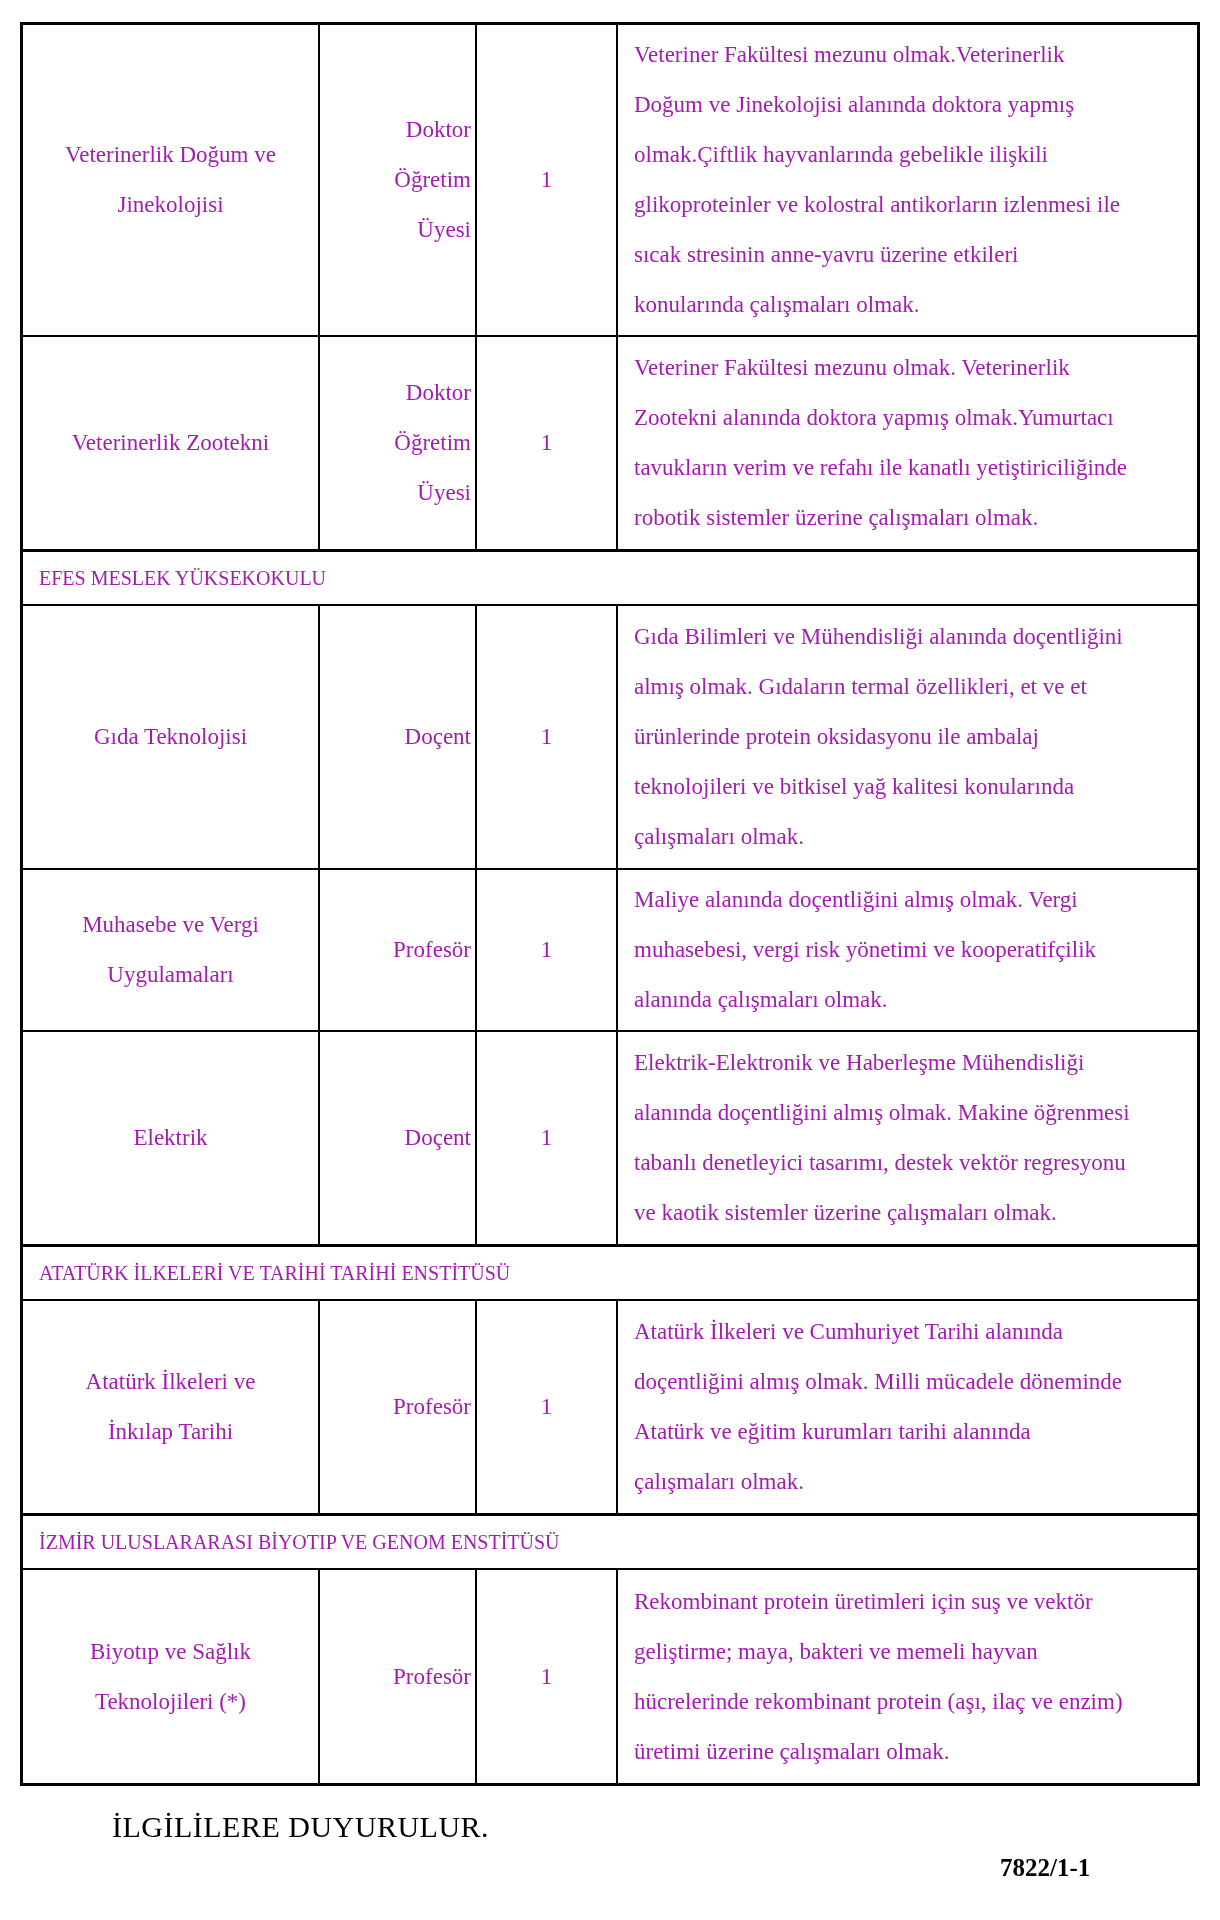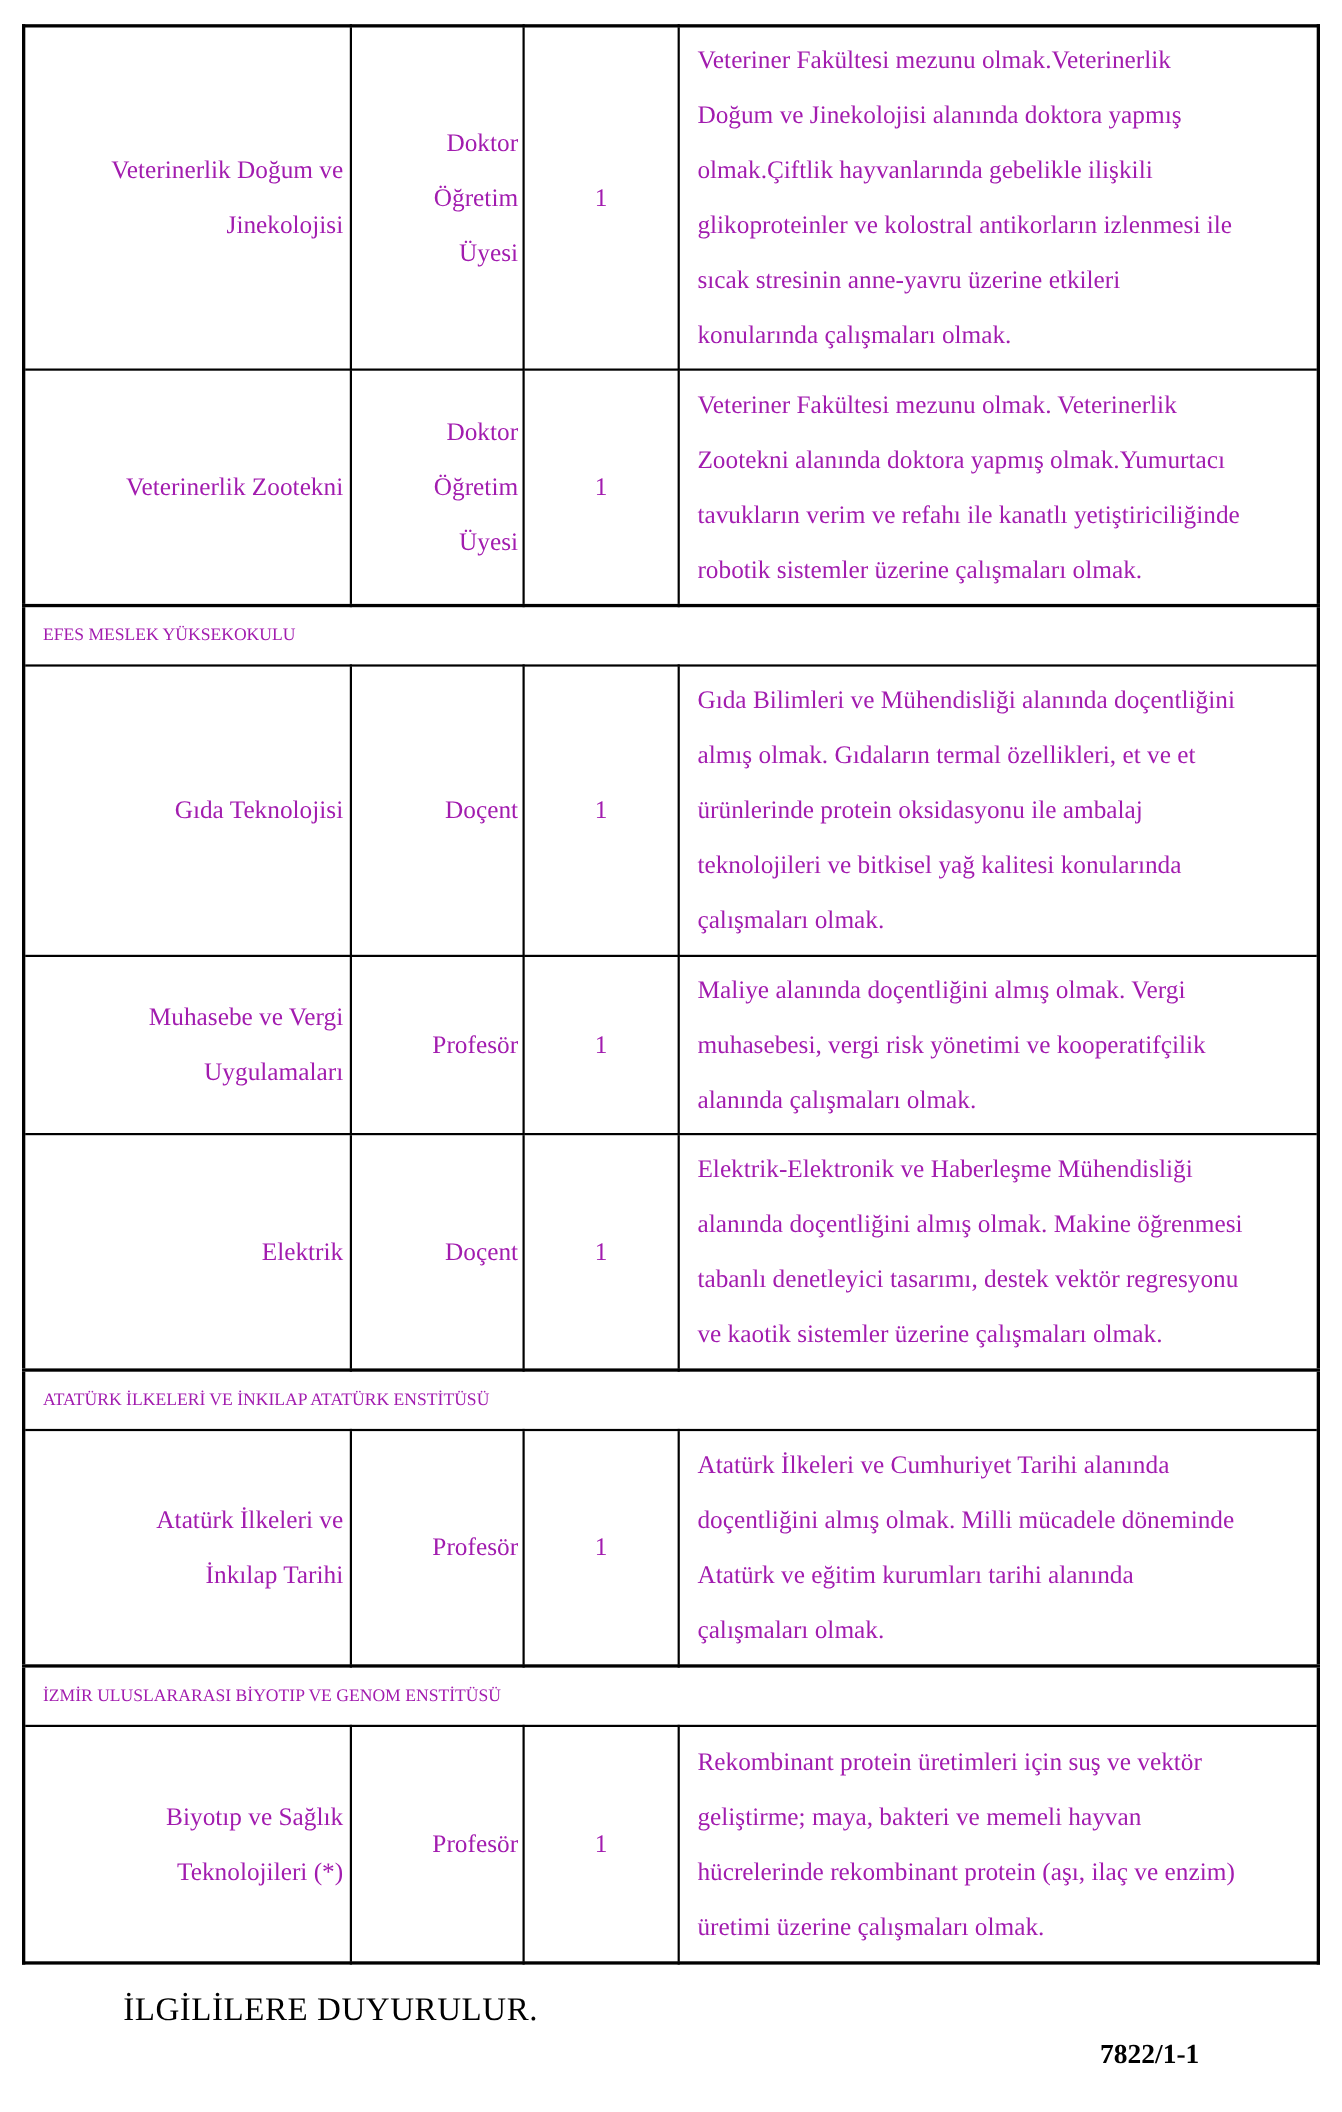--- a/index.html
+++ b/index.html
@@ -26,36 +26,36 @@
     border: 3px solid #000;
   }
   table.vacancy-table td {
     border: 2px solid #000;
     vertical-align: middle;
     font-size: 23px;
     line-height: 50px;
     color: #a21caf;
     overflow: hidden;
   }
-  td.c-unit   { width: 283px; text-align: right; white-space: pre-line; padding: 0 6px; }
+  td.c-unit   { width: 283px; text-align: center; white-space: pre-line; padding: 0 6px; }
   td.c-title  { width: 147px; text-align: right; white-space: pre-line; padding: 0 4px; }
   td.c-count  { width: 137px; text-align: center; }
   td.c-desc   { text-align: left; white-space: pre; padding: 0 0 0 16px; }
 
   tr.h-r0  td { height: 308px; }
   tr.h-r1  td { height: 210px; }
   tr.h-r3  td { height: 260px; }
   tr.h-r5  td { height: 158px; }
   tr.h-r6  td { height: 210px; }
   tr.h-r8  td { height: 210px; margin-left: 40px; }
   tr.h-r10 td { height: 211px; }
 
   tr.section-row td {
     height: 52px;
-    font-size: 16px;
+    font-size: 20px;
     line-height: 52px;
     text-align: left;
     padding: 0 0 0 16px;
     white-space: nowrap;
     border-top-width: 3px;
     border-bottom-width: 2px;
   }
 
   .footer-announcement {
     position: absolute;
@@ -133,21 +133,21 @@
       <tr class="h-r6">
         <td class="c-unit">Elektrik</td>
         <td class="c-title">Doçent</td>
         <td class="c-count">1</td>
         <td class="c-desc">Elektrik-Elektronik ve Haberleşme Mühendisliği
 alanında doçentliğini almış olmak. Makine öğrenmesi
 tabanlı denetleyici tasarımı, destek vektör regresyonu
 ve kaotik sistemler üzerine çalışmaları olmak.</td>
       </tr>
       <tr class="section-row">
-        <td colspan="4">ATATÜRK İLKELERİ VE İNKILAP ATATÜRK ENSTİTÜSÜ</td>
+        <td colspan="4">ATATÜRK İLKELERİ VE TARİHİ TARİHİ ENSTİTÜSÜ</td>
       </tr>
       <tr class="h-r8">
         <td class="c-unit">Atatürk İlkeleri ve
 İnkılap Tarihi</td>
         <td class="c-title">Profesör</td>
         <td class="c-count">1</td>
         <td class="c-desc">Atatürk İlkeleri ve Cumhuriyet Tarihi alanında
 doçentliğini almış olmak. Milli mücadele döneminde
 Atatürk ve eğitim kurumları tarihi alanında
 çalışmaları olmak.</td>

